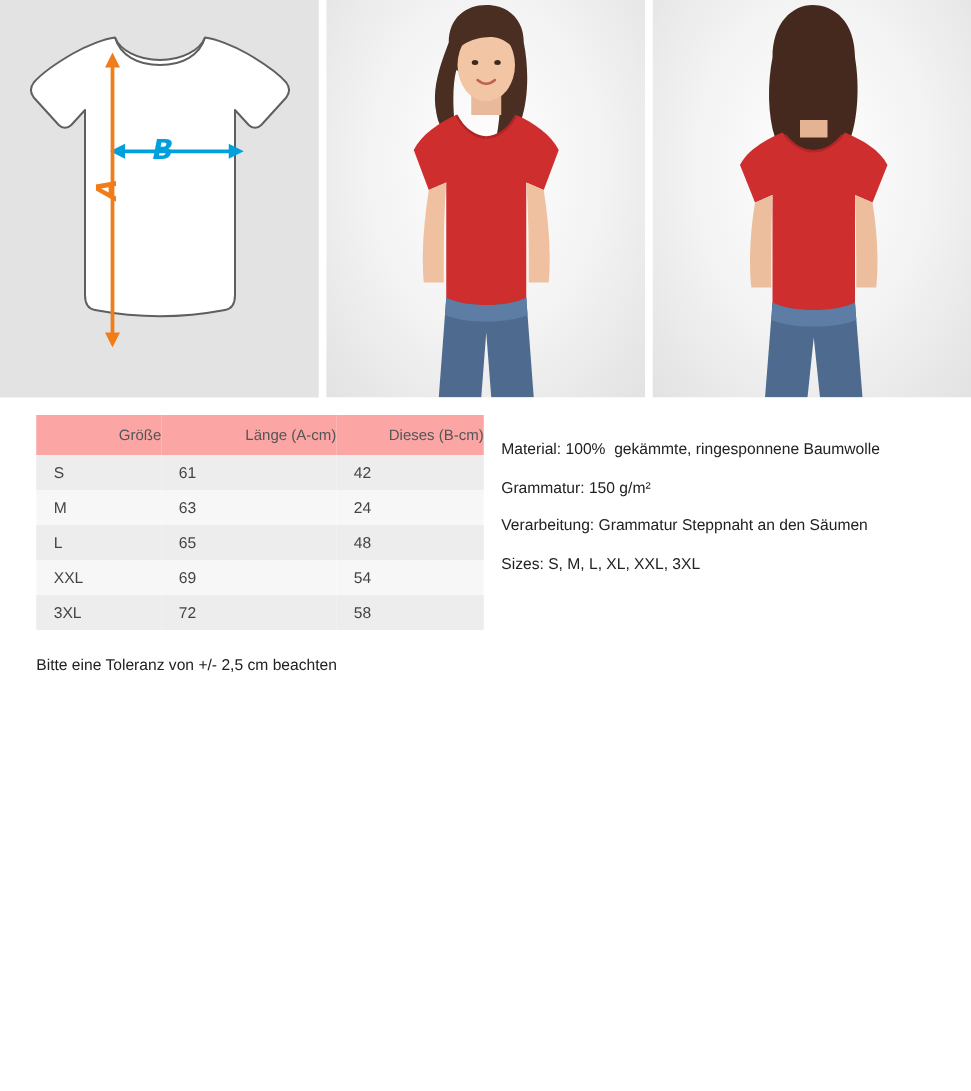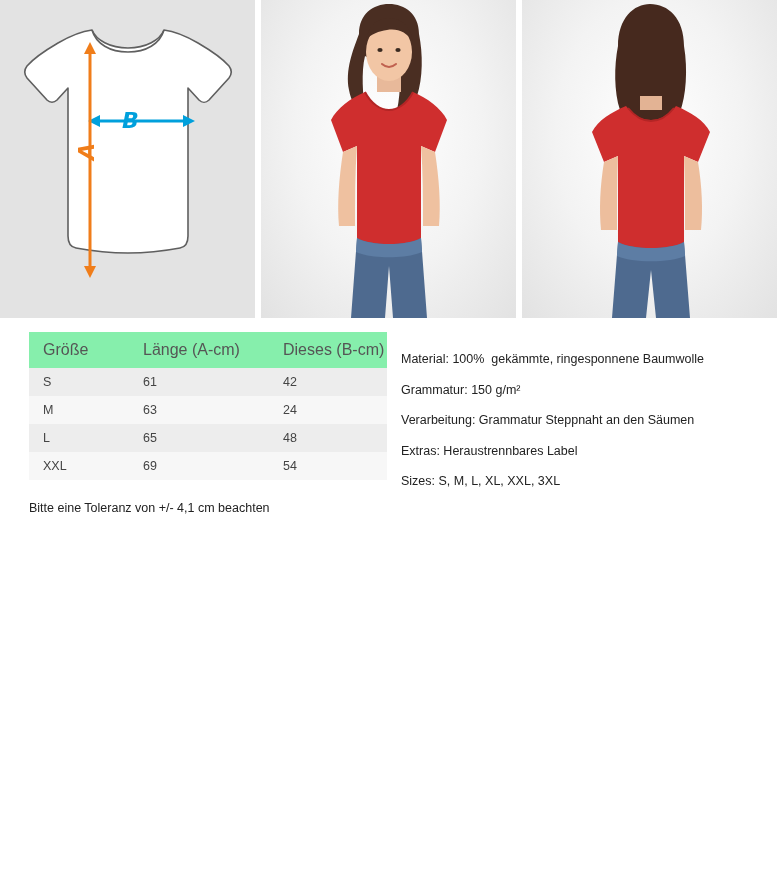--- a/index.html
+++ b/index.html
@@ -89,26 +89,26 @@
     color: #222;
   }
 
   table.size-table {
     border-collapse: collapse;
     width: 358px;
     margin-left: 29px;
     font-size: 12.5px;
   }
   table.size-table th {
-    text-align: left;
+    text-align: right;
     font-weight: normal;
     color: #555;
     padding: 9px 0 9px 14px;
-    background: #86efac;
-    font-size: 16px;
+    background: #fca5a5;
+    font-size: 12px;
   }
   table.size-table td {
     padding: 7px 0 7px 14px;
     color: #444;
     font-size: 12.5px;
   }
   table.size-table tbody tr:nth-child(odd) td {
     background: #ededed;
   }
   table.size-table tbody tr:nth-child(even) td {
@@ -239,26 +239,30 @@
         <tr>
           <td>L</td>
           <td>65</td>
           <td>48</td>
         </tr>
         <tr>
           <td>XXL</td>
           <td>69</td>
           <td>54</td>
         </tr>
+        <tr>
+          <td>3XL</td>
+          <td>72</td>
+          <td>58</td>
+        </tr>
       </tbody>
     </table>
 
-    <div class="tolerance">Bitte eine Toleranz von +/- 4,1 cm beachten</div>
+    <div class="tolerance">Bitte eine Toleranz von +/- 2,5 cm beachten</div>
   </div>
 
   <div class="info-col">
     <p class="spec-line">Material: 100%  gekämmte, ringesponnene Baumwolle</p>
     <p class="spec-line">Grammatur: 150 g/m²</p>
     <p class="spec-line">Verarbeitung: Grammatur Steppnaht an den Säumen</p>
-    <p class="spec-line">Extras: Heraustrennbares Label</p>
     <p class="spec-line">Sizes: S, M, L, XL, XXL, 3XL</p>
   </div>
 </div>
 
 </body></html>

